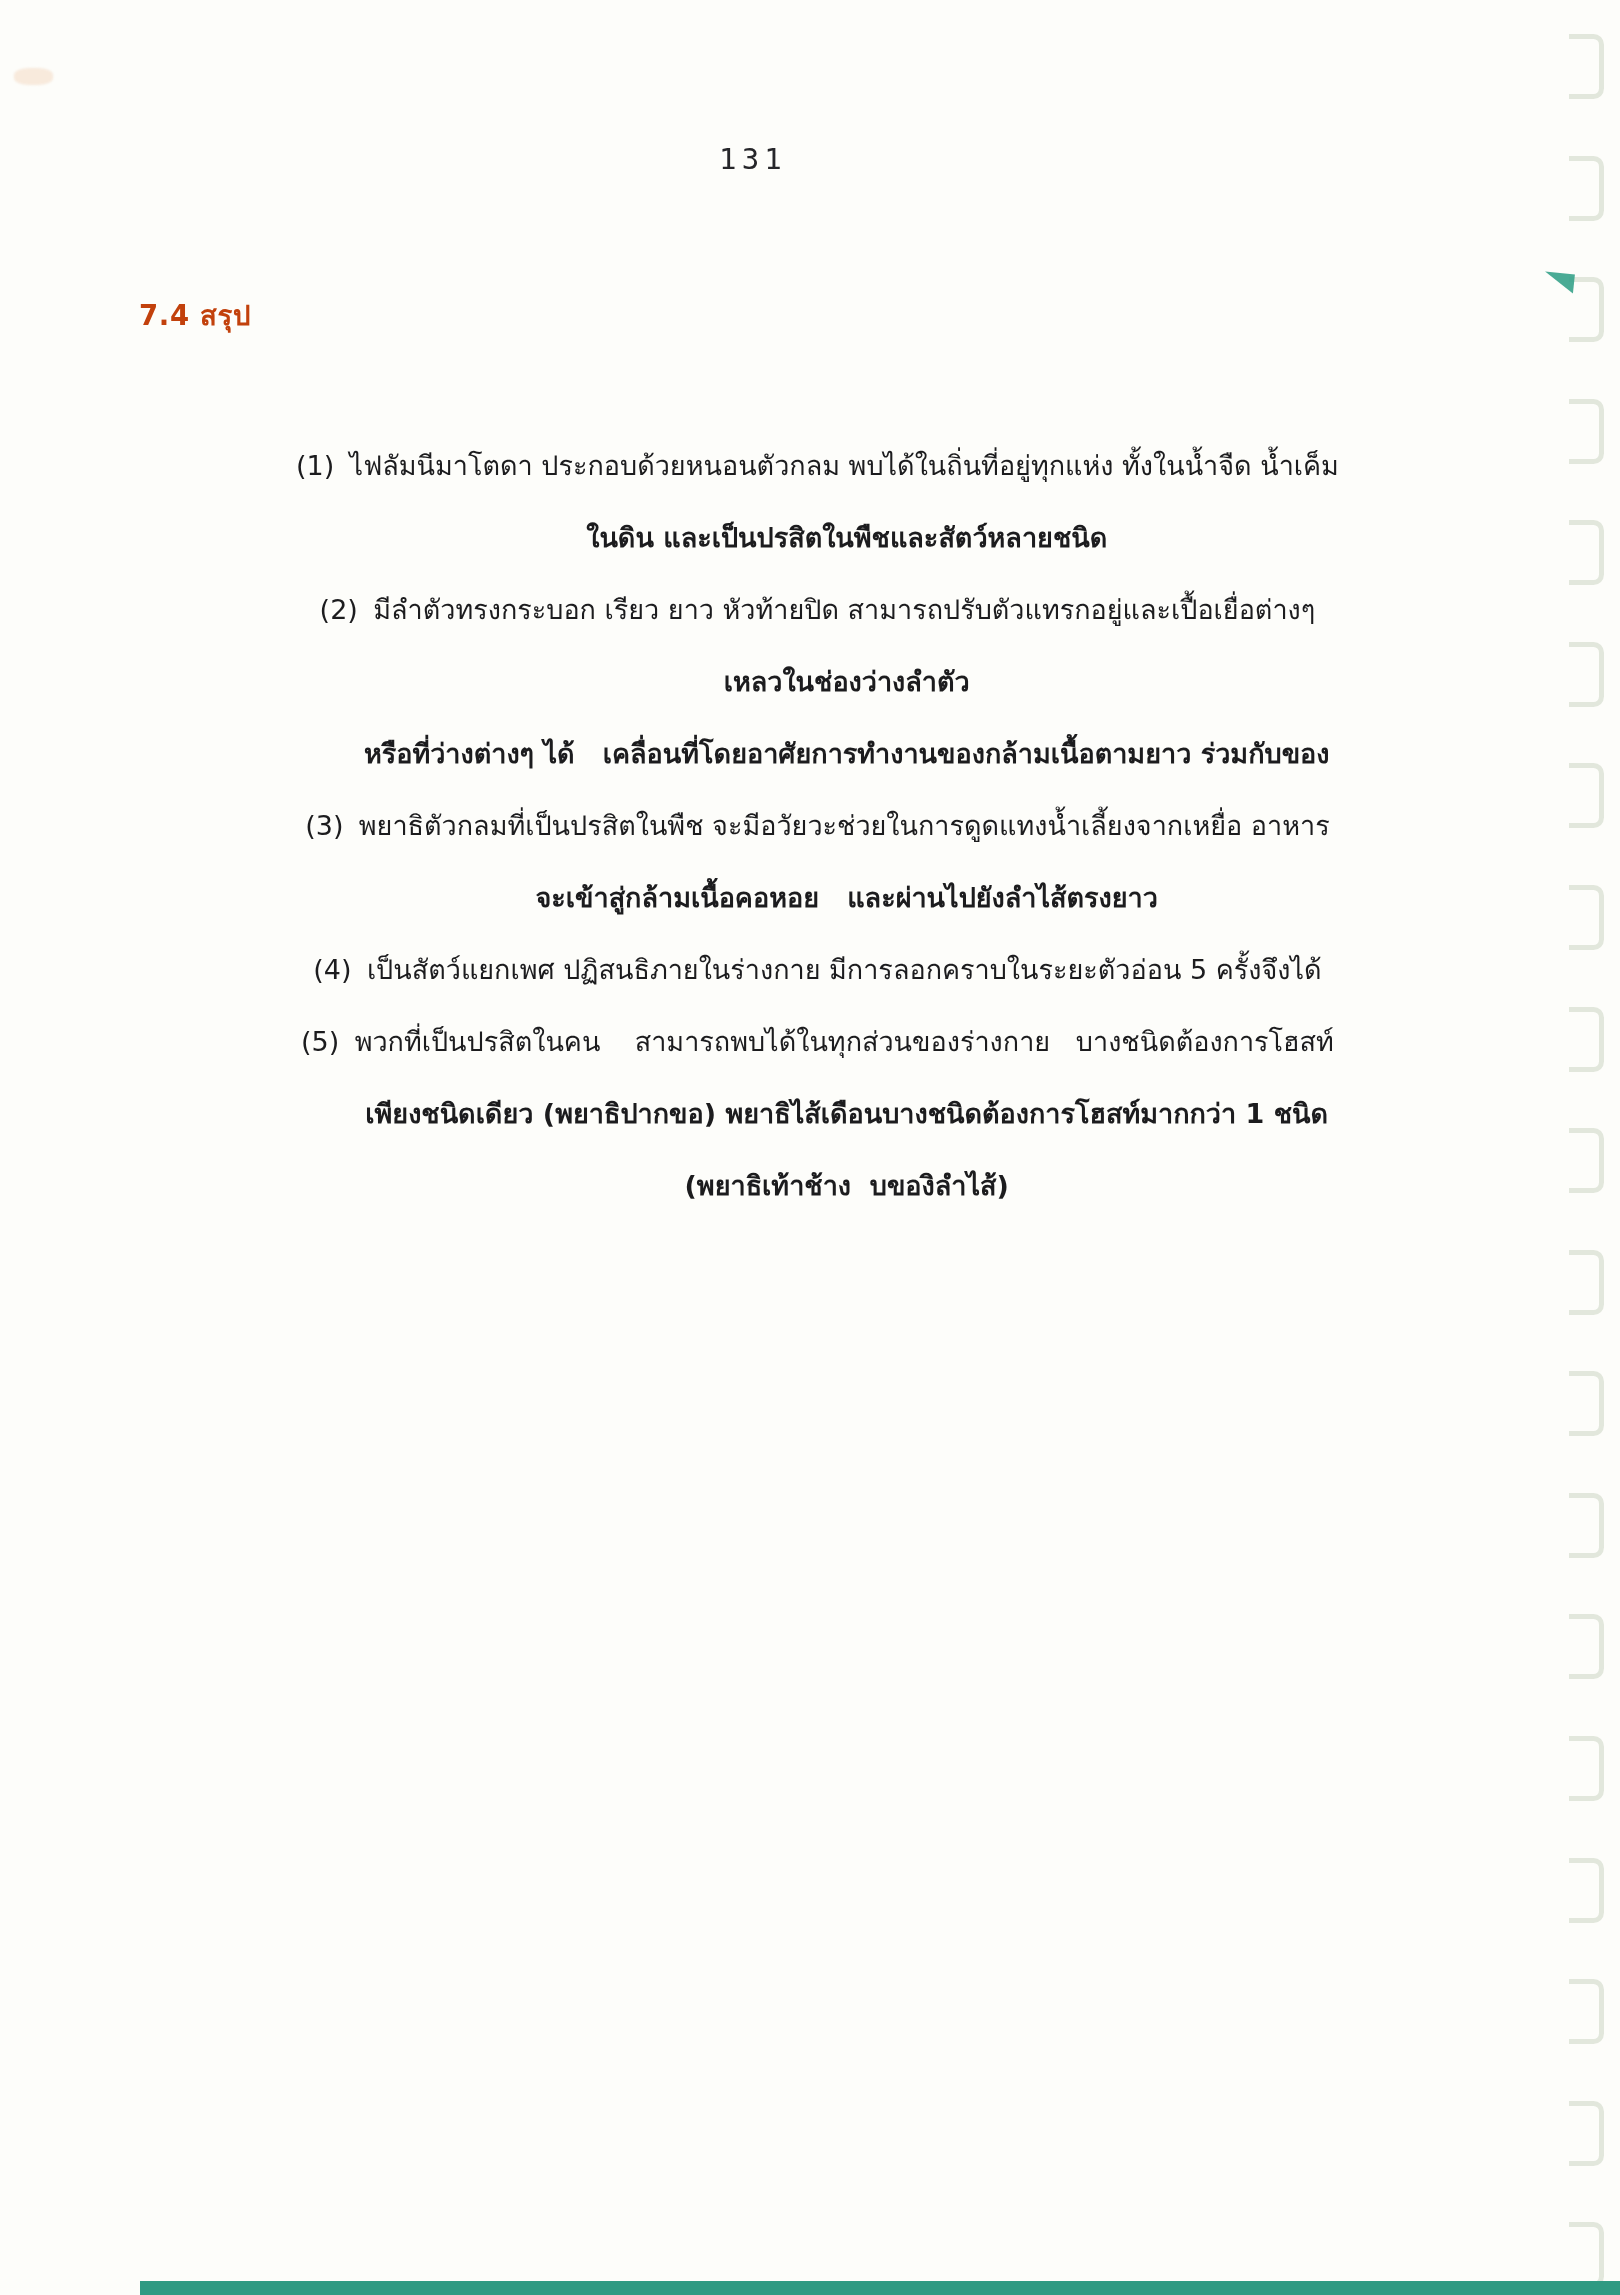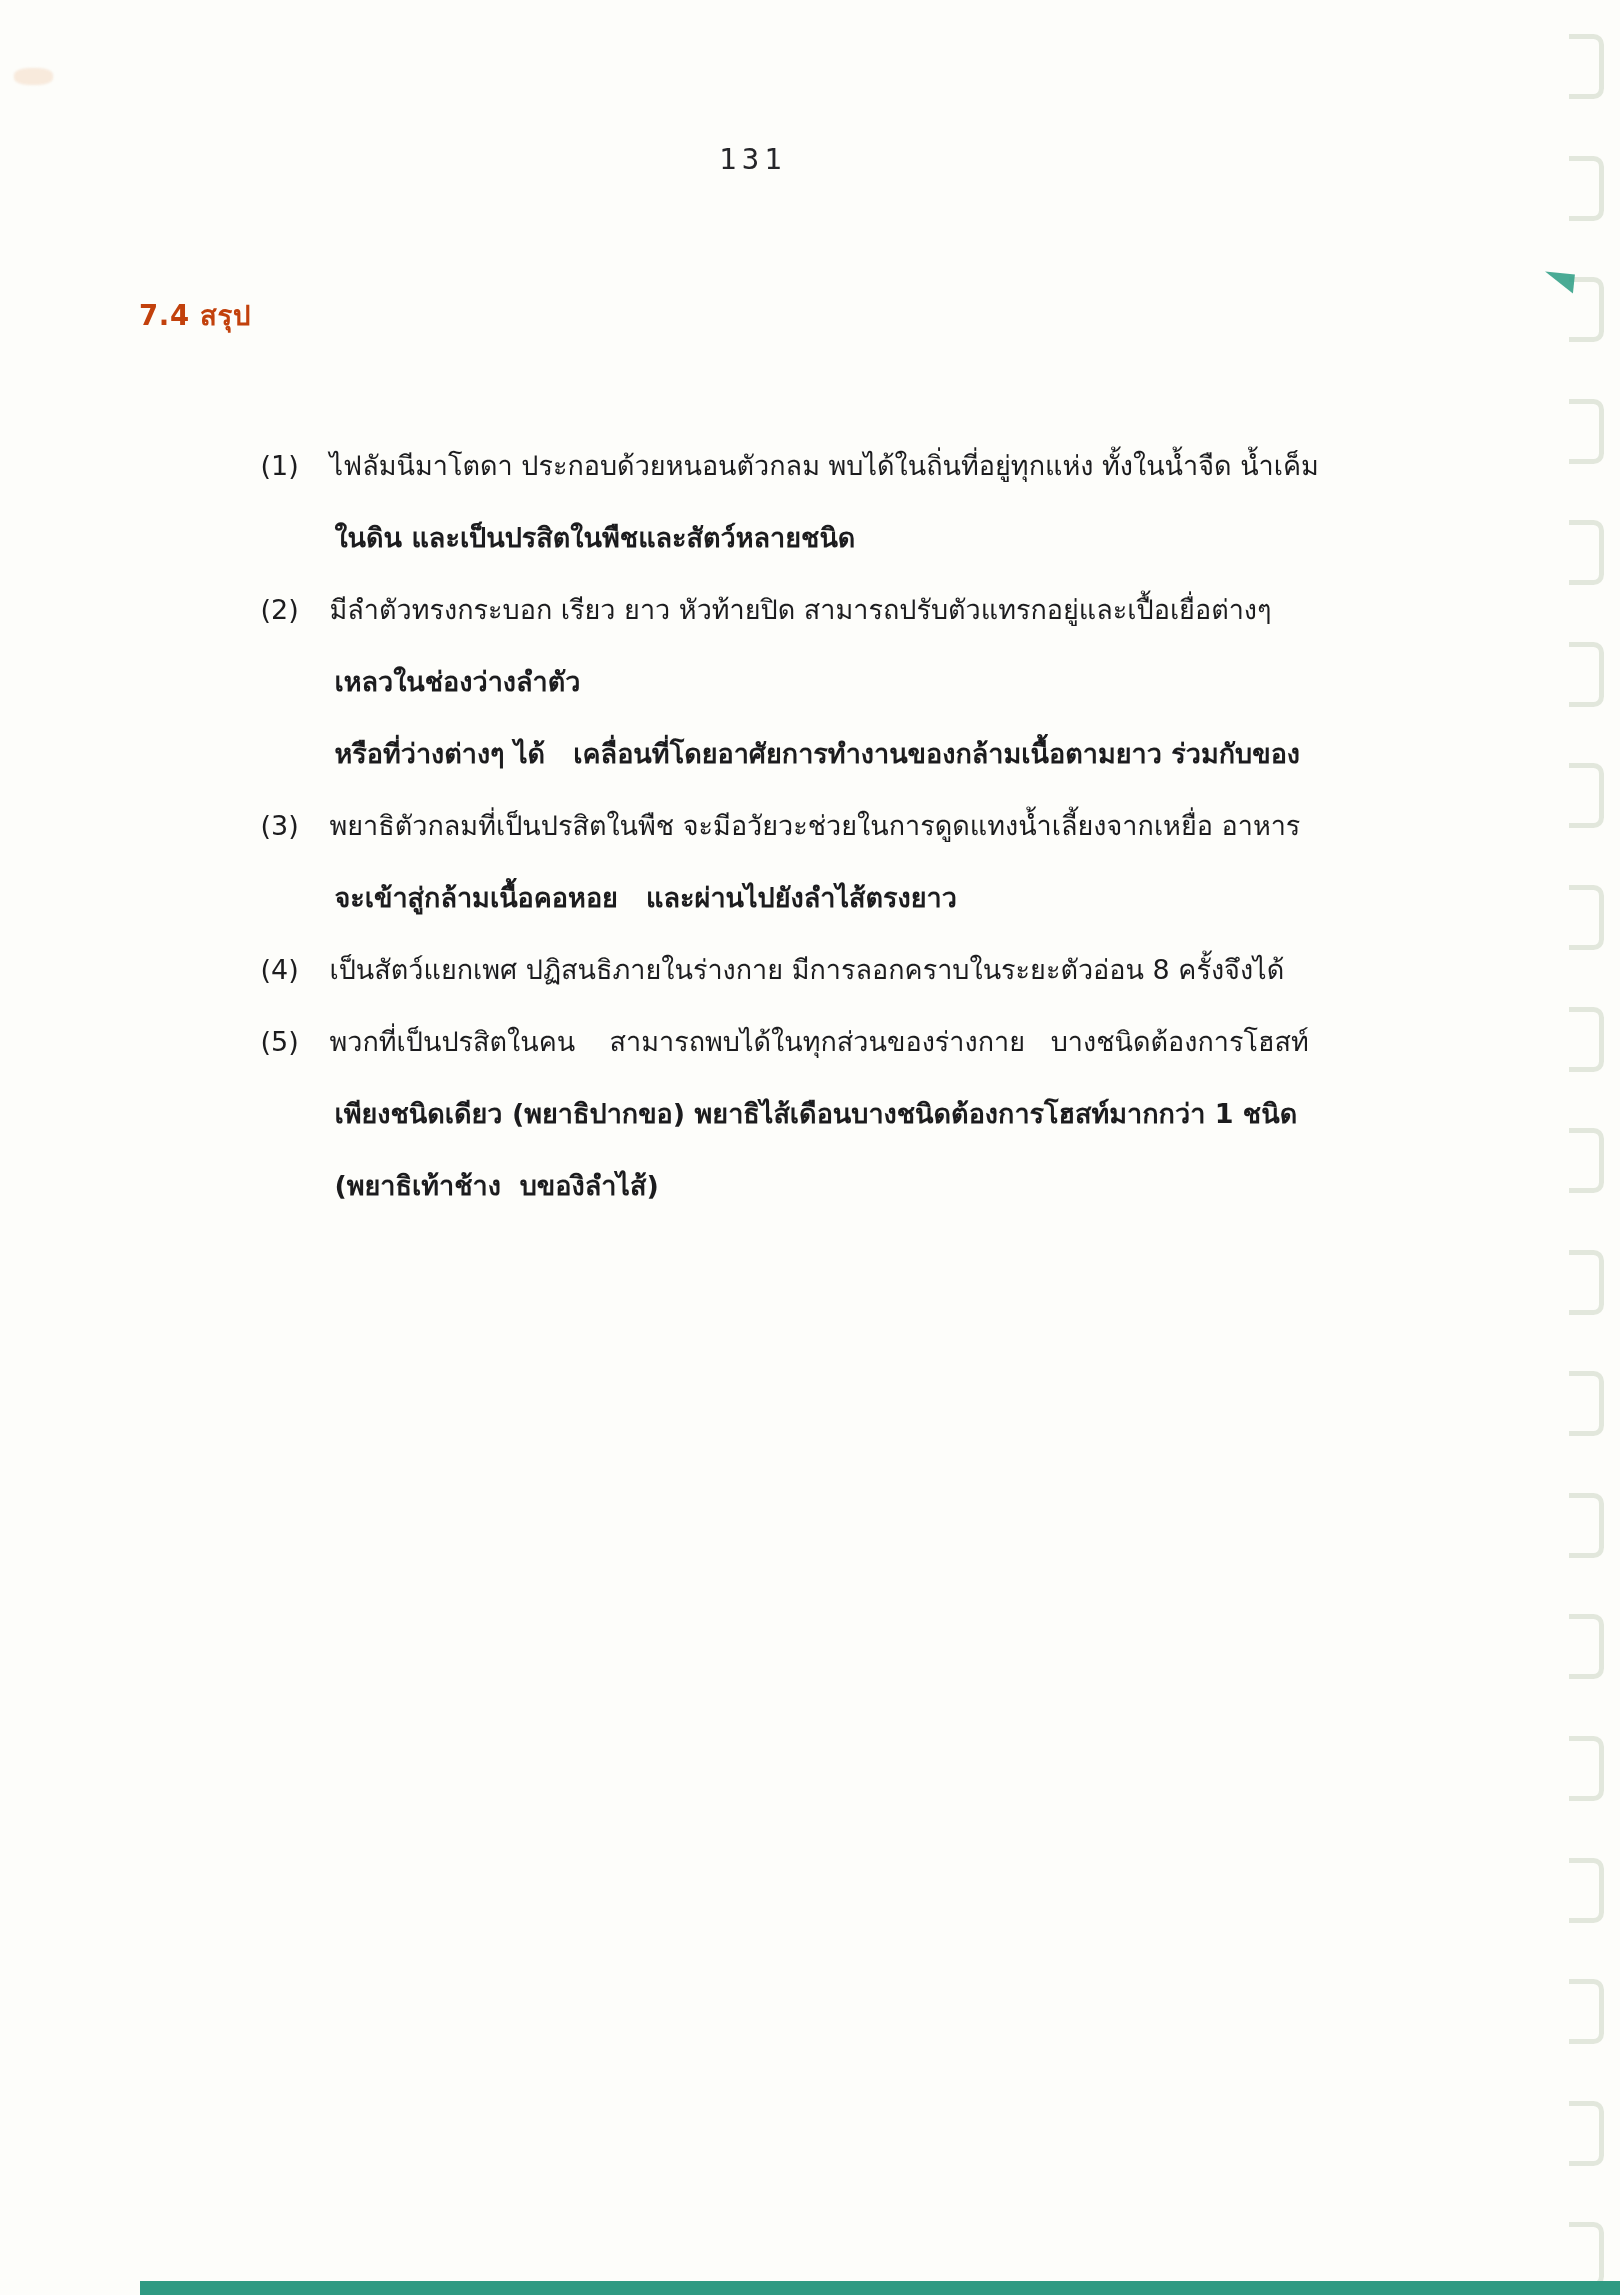--- a/index.html
+++ b/index.html
@@ -4,20 +4,21 @@
 <style>
   html,body{margin:0;padding:0;background:#ffffff;}
   .page{
     position:relative;
     width:1621px;
     height:2295px;
     background:#fdfdfa;
     overflow:hidden;
     font-family:"DejaVu Sans", sans-serif;
     color:#1c1c1e;
+    text-align:center;
   }
   .page-number{
     position:absolute;
     left:719px; top:142px;
     font-family:"DejaVu Sans Mono", monospace;
     font-size:29px;
     letter-spacing:5.2px;
     color:#26262a;
   }
   .heading{
@@ -114,21 +115,21 @@
     </div>
 
     <div class="row">
       <span class="num">(3)</span><span class="txt">พยาธิตัวกลมที่เป็นปรสิตในพืช จะมีอวัยวะช่วยในการดูดแทงน้ำเลี้ยงจากเหยื่อ อาหาร</span>
     </div>
     <div class="row cont">
       <span class="txt">จะเข้าสู่กล้ามเนื้อคอหอย   และผ่านไปยังลำไส้ตรงยาว</span>
     </div>
 
     <div class="row">
-      <span class="num">(4)</span><span class="txt">เป็นสัตว์แยกเพศ ปฏิสนธิภายในร่างกาย มีการลอกคราบในระยะตัวอ่อน 8 ครั้งจึงได้</span>
+      <span class="num">(4)</span><span class="txt">เป็นสัตว์แยกเพศ ปฏิสนธิภายในร่างกาย มีการลอกคราบในระยะตัวอ่อน 5 ครั้งจึงได้</span>
     </div>
 
     <div class="row">
       <span class="num">(5)</span><span class="txt">พวกที่เป็นปรสิตในคน    สามารถพบได้ในทุกส่วนของร่างกาย   บางชนิดต้องการโฮสท์</span>
     </div>
     <div class="row cont">
       <span class="txt">เพียงชนิดเดียว (พยาธิปากขอ) พยาธิไส้เดือนบางชนิดต้องการโฮสท์มากกว่า 1 ชนิด</span>
     </div>
     <div class="row cont">
       <span class="txt">(พยาธิเท้าช้าง  บของิลำไส้)</span>

